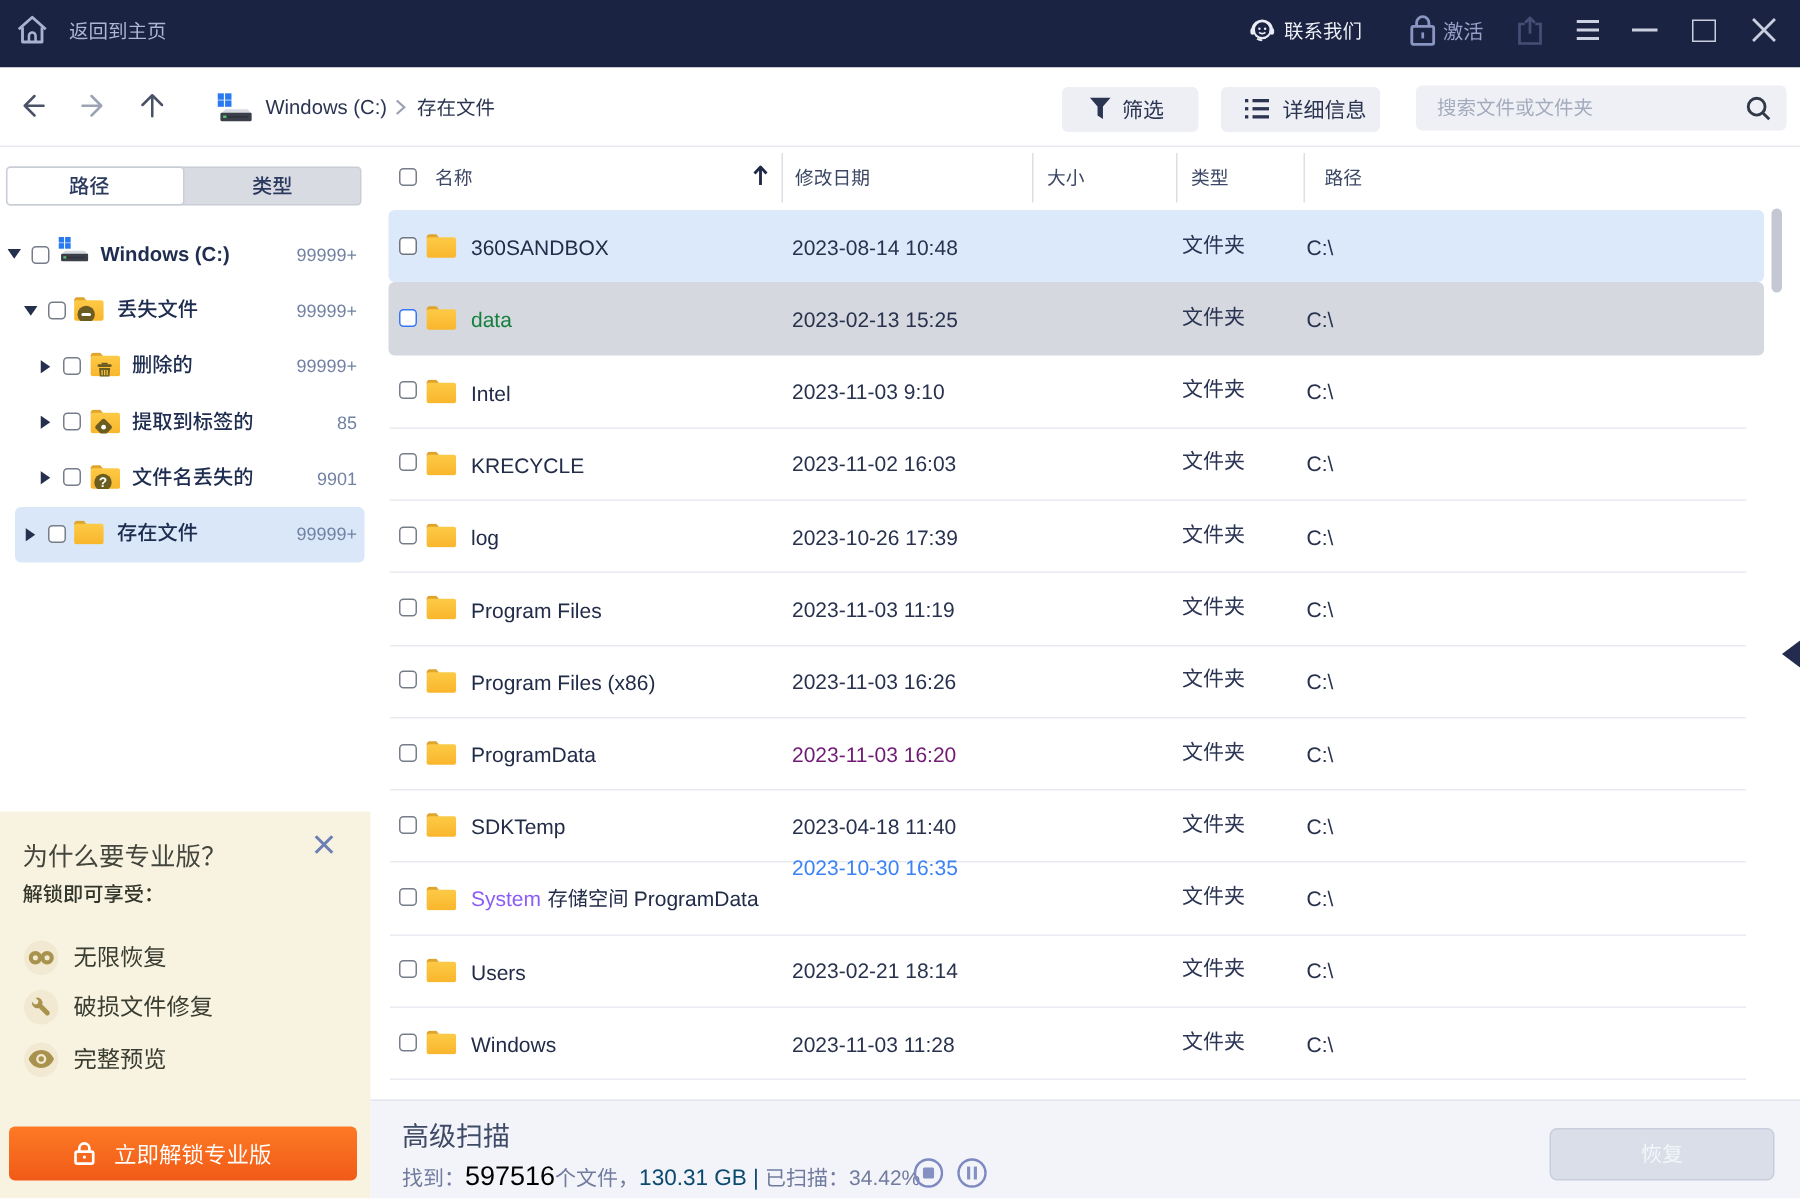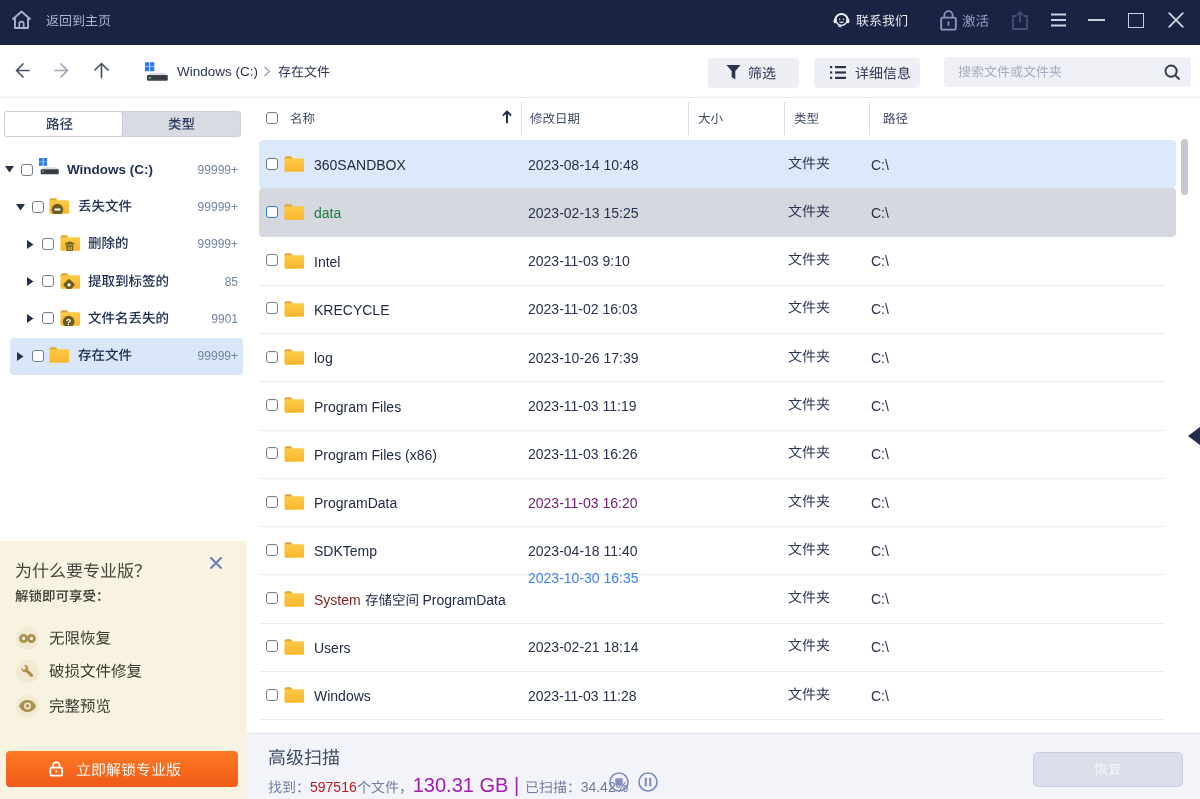--- a/index.html
+++ b/index.html
@@ -651,21 +651,21 @@
       <use href="#g24" x="2000"></use>
     </svg>
   </div>
 <div class="ab" style="left:871px;top:542.8px;font-size:14px;color:#28324e">C:\</div>
 <div class="sep" style="left:260px;top:622.7px;width:904px"></div>
 <div class="ck" style="left:266px;top:592.1px;border-color:#777d88"></div>
 <svg class="ab" style="left:284px;top:590.565px" width="20.5" height="16" viewBox="0 0 20 16">
     <path d="M.2 2.4C.2 1.2 1 .2 2.1.2h4.6l2.3 3H.2z" fill="#dfa42c"></path>
     <rect x=".2" y="2.2" width="19.6" height="13.6" rx="1.5" fill="url(#fg)"></rect>
   </svg>
-<div class="ab" style="left:314px;top:590.6px;white-space:nowrap"><span style="font-size:14px;color:#7f1d1d">System </span><svg style="display:inline;vertical-align:-2px" width="54.0" height="13.5" viewBox="0 -880 4000 1000" fill="#222c48">
+<div class="ab" style="left:314px;top:590.6px;white-space:nowrap"><span style="font-size:14px;color:#8b5cf6">System </span><svg style="display:inline;vertical-align:-2px" width="54.0" height="13.5" viewBox="0 -880 4000 1000" fill="#222c48">
       <use href="#g11" x="0"></use>
       <use href="#g85" x="1000"></use>
       <use href="#g86" x="2000"></use>
       <use href="#g87" x="3000"></use>
     </svg><span style="font-size:14px;color:#222c48"> ProgramData</span></div>
 <div class="ab" style="left:528px;top:570px;font-size:14px;color:#3b82f6">2023-10-30 16:35</div>
 <div class="ab" style="left:788px;top:590.1px">
     <svg width="42.0" height="14" viewBox="0 -880 3000 1000" fill="#2b3553">
       <use href="#g13" x="0"></use>
       <use href="#g14" x="1000"></use>
@@ -711,26 +711,26 @@
       <use href="#g88" x="0"></use>
       <use href="#g89" x="1000"></use>
       <use href="#g90" x="2000"></use>
       <use href="#g91" x="3000"></use>
     </svg>
   </div>
 <div class="ab" style="left:268px;top:774px;white-space:nowrap"><svg style="display:inline;vertical-align:-2px" width="42.0" height="14" viewBox="0 -880 3000 1000" fill="#707b9e">
       <use href="#g92" x="0"></use>
       <use href="#g2" x="1000"></use>
       <use href="#g93" x="2000"></use>
-    </svg><span style="font-size:14px;color:#b91c1c">597516</span><svg style="display:inline;vertical-align:-2px" width="56.0" height="14" viewBox="0 -880 4000 1000" fill="#707b9e">
+    </svg><span style="font-size:18px;color:#000000">597516</span><svg style="display:inline;vertical-align:-2px" width="56.0" height="14" viewBox="0 -880 4000 1000" fill="#707b9e">
       <use href="#g94" x="0"></use>
       <use href="#g13" x="1000"></use>
       <use href="#g14" x="2000"></use>
       <use href="#g95" x="3000"></use>
-    </svg><span style="font-size:20px;color:#a21caf">130.31 GB | </span><svg style="display:inline;vertical-align:-2px" width="56.0" height="14" viewBox="0 -880 4000 1000" fill="#707b9e">
+    </svg><span style="font-size:15px;color:#0c4a6e">130.31 GB | </span><svg style="display:inline;vertical-align:-2px" width="56.0" height="14" viewBox="0 -880 4000 1000" fill="#707b9e">
       <use href="#g96" x="0"></use>
       <use href="#g90" x="1000"></use>
       <use href="#g91" x="2000"></use>
       <use href="#g93" x="3000"></use>
     </svg><span style="font-size:14px;color:#707b9e">34.42%</span></div>
 <svg class="ab" style="left:609px;top:772px" width="20" height="20" viewBox="0 0 20 20">
     <circle cx="10" cy="10" r="9" fill="none" stroke="#7d89c0" stroke-width="1.6"></circle>
     <rect x="6.3" y="6.3" width="7.4" height="7.4" rx="1" fill="#8490c2"></rect>
   </svg>
 <svg class="ab" style="left:638px;top:772px" width="20" height="20" viewBox="0 0 20 20">

